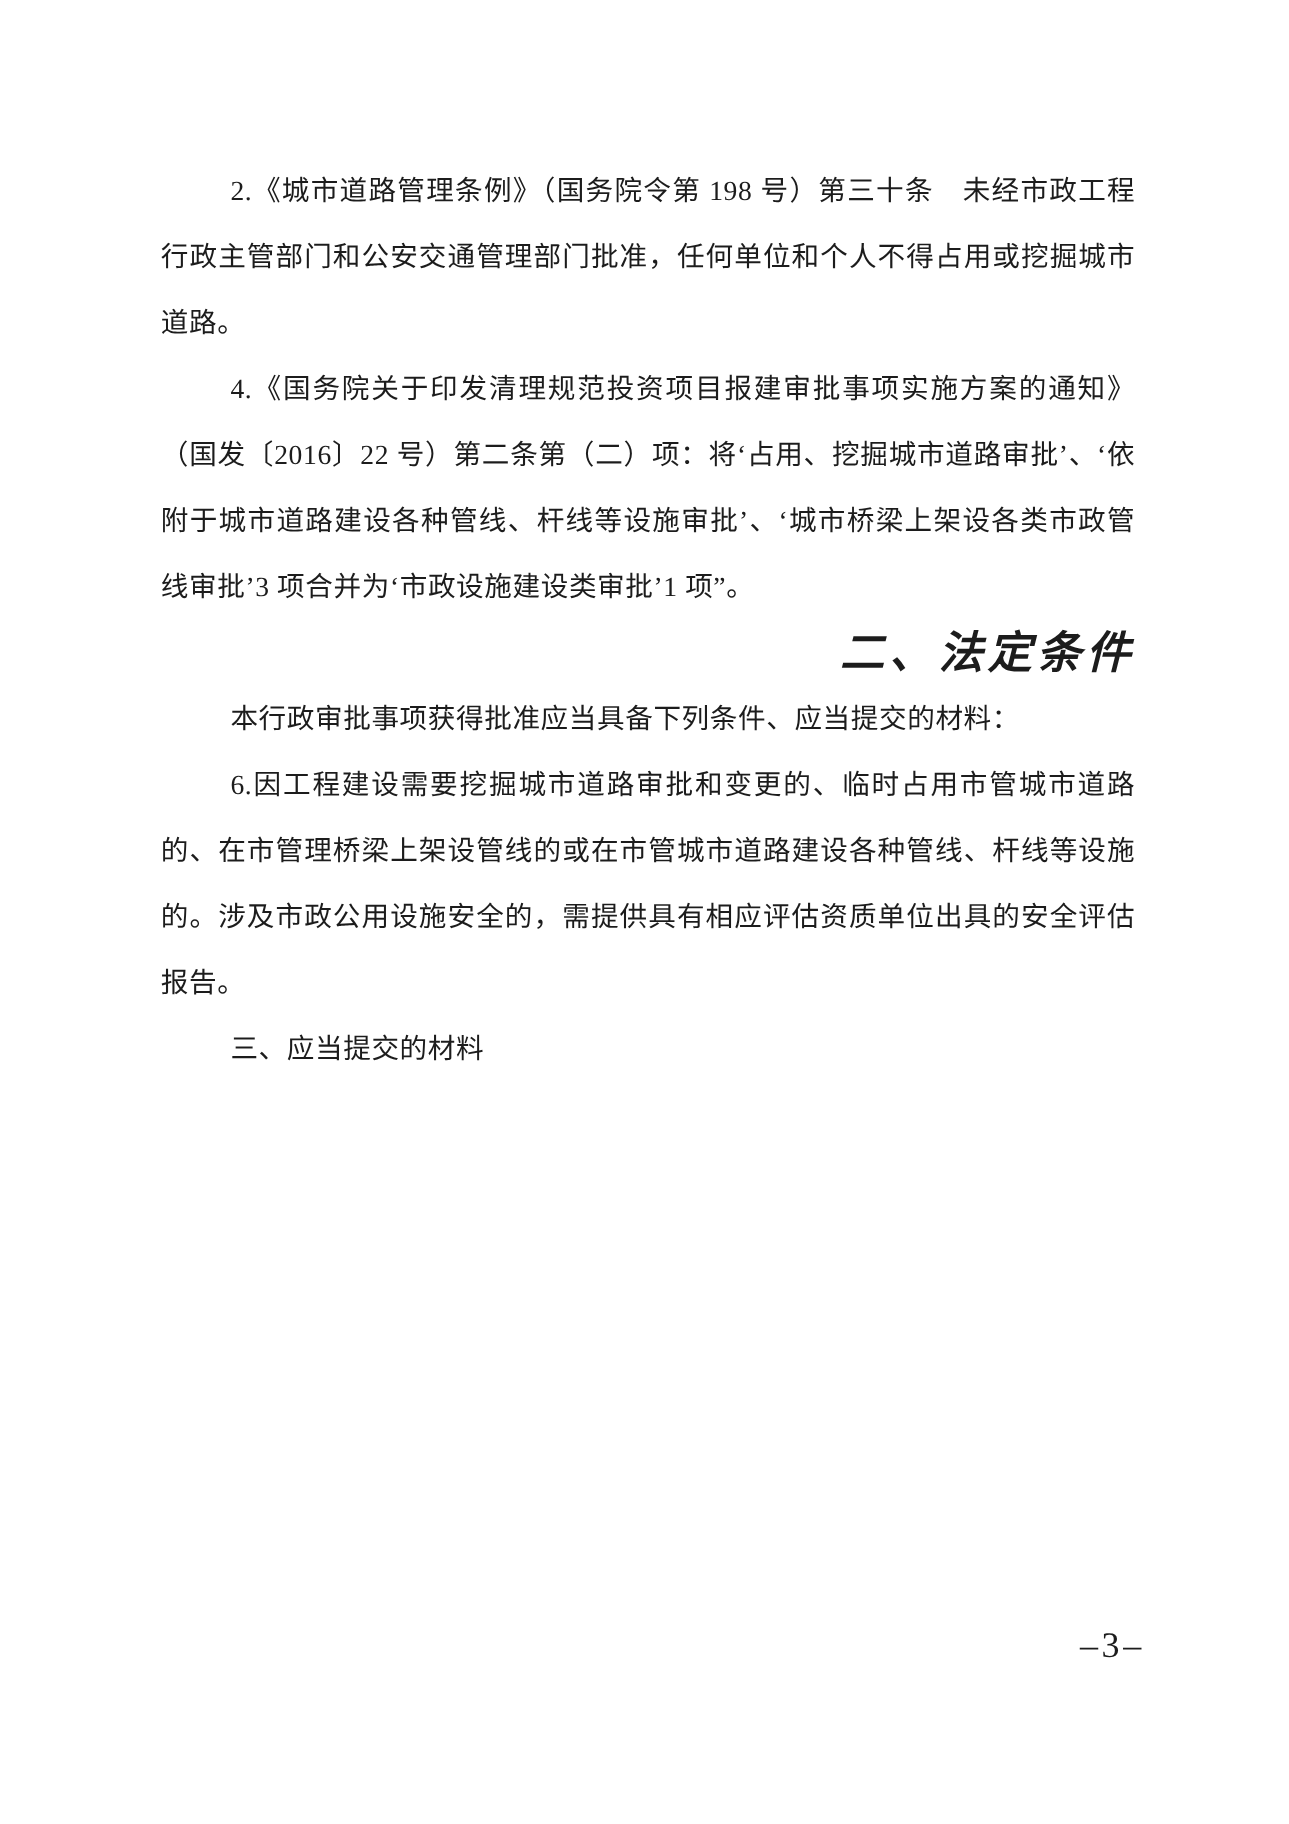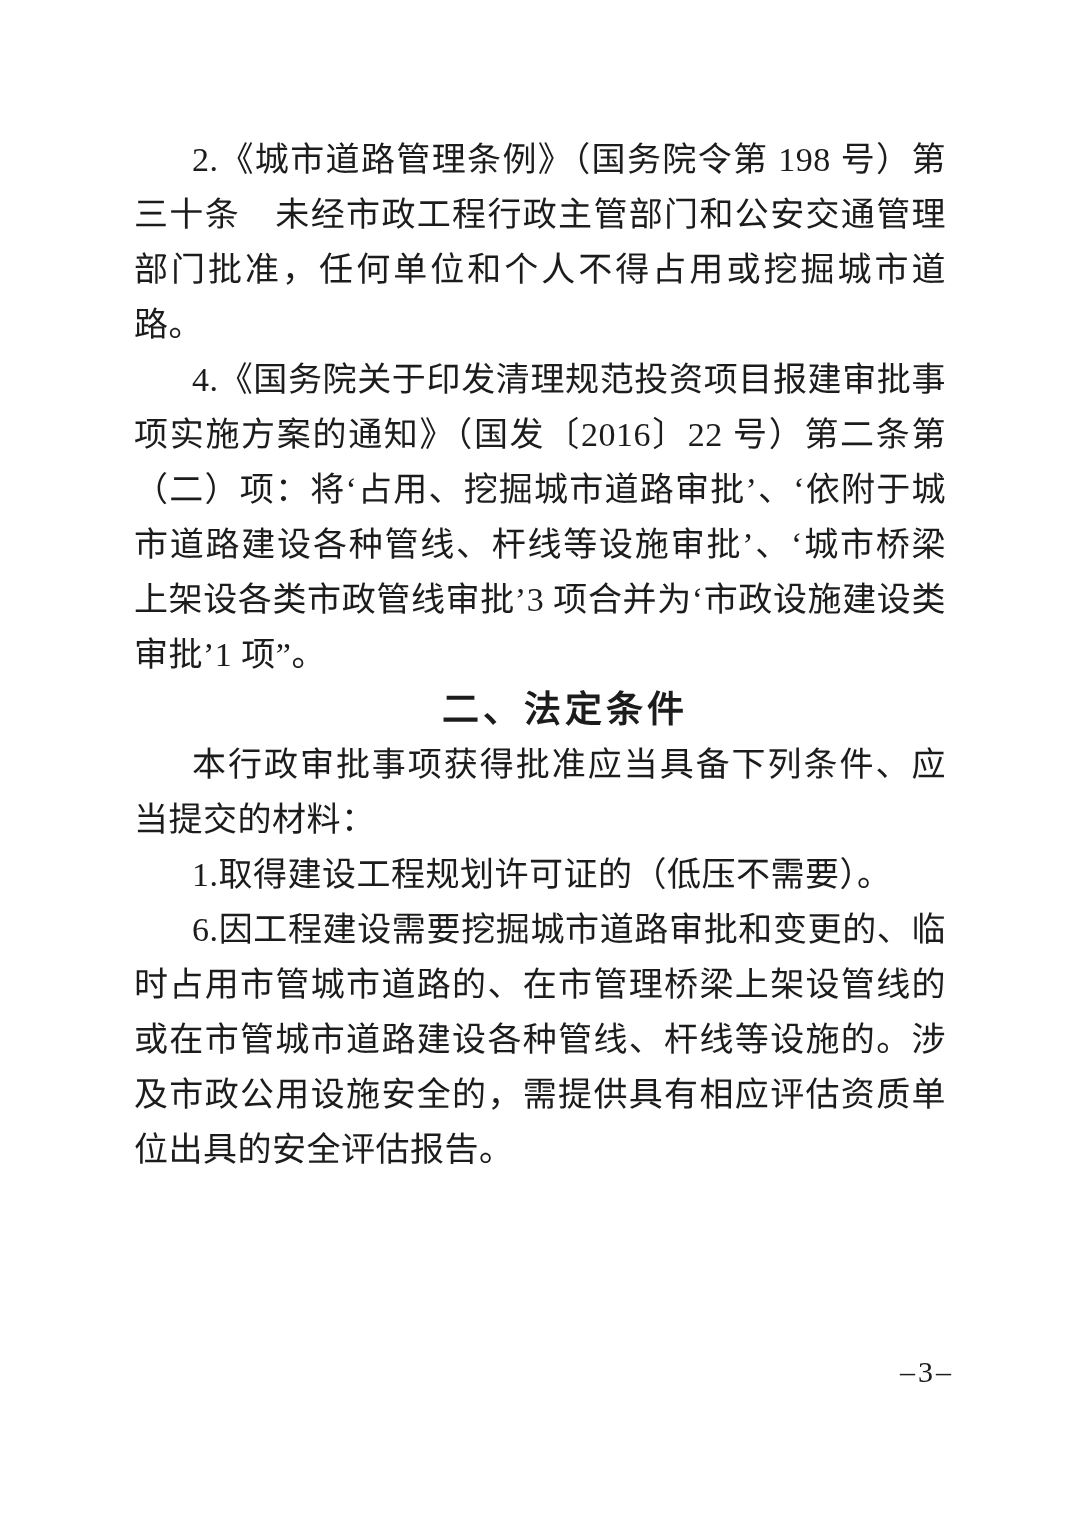--- a/index.html
+++ b/index.html
@@ -21,37 +21,38 @@
     background: #ffffff;
   }
   .content {
     position: absolute;
     left: 134px;
     top: 132px;
     width: 812px;
   }
   .para {
     margin: 0;
-    font-size: 34px;
+    font-size: 23px;
     line-height: 55px;
     letter-spacing: 0.5px;
     text-align: justify;
     text-justify: inter-character;
     text-indent: 58px;
     word-break: break-all;
     overflow-wrap: anywhere;
     font-family: Liberation Serif, serif;
   }
   .para.heading {
     font-family: "Liberation Sans", "DejaVu Sans", sans-serif;
     font-weight: bold;
     font-size: 37px;
     letter-spacing: 4px;
     text-indent: 50px;
-    text-align: center;
+    text-align: right;
+    font-style: italic;
   }
   .page-number {
     position: absolute;
     top: 1352px;
     right: 120px;
     font-size: 30px;
     line-height: 40px;
     letter-spacing: 3px;
     color: #1c1c1c;
     font-family: "Liberation Serif", "DejaVu Serif", serif;
@@ -59,18 +60,18 @@
 </style>
 </head>
 <body>
 
 <div class="page">
   <div class="content">
     <p class="para">2.《城市道路管理条例》（国务院令第 198 号）第三十条　未经市政工程行政主管部门和公安交通管理部门批准，任何单位和个人不得占用或挖掘城市道路。</p>
     <p class="para">4.《国务院关于印发清理规范投资项目报建审批事项实施方案的通知》（国发〔2016〕22 号）第二条第（二）项：将‘占用、挖掘城市道路审批’、‘依附于城市道路建设各种管线、杆线等设施审批’、‘城市桥梁上架设各类市政管线审批’3 项合并为‘市政设施建设类审批’1 项”。</p>
     <p class="para heading">二、法定条件</p>
     <p class="para">本行政审批事项获得批准应当具备下列条件、应当提交的材料：</p>
-    <p class="para">1.取得建设工程规划许可证的（低压不需要）。</p>
     <p class="para">6.因工程建设需要挖掘城市道路审批和变更的、临时占用市管城市道路的、在市管理桥梁上架设管线的或在市管城市道路建设各种管线、杆线等设施的。涉及市政公用设施安全的，需提供具有相应评估资质单位出具的安全评估报告。</p>
+    <p class="para">三、应当提交的材料</p>
   </div>
 
   <div class="page-number">–3–</div>
 </div>
 
 </body></html>

